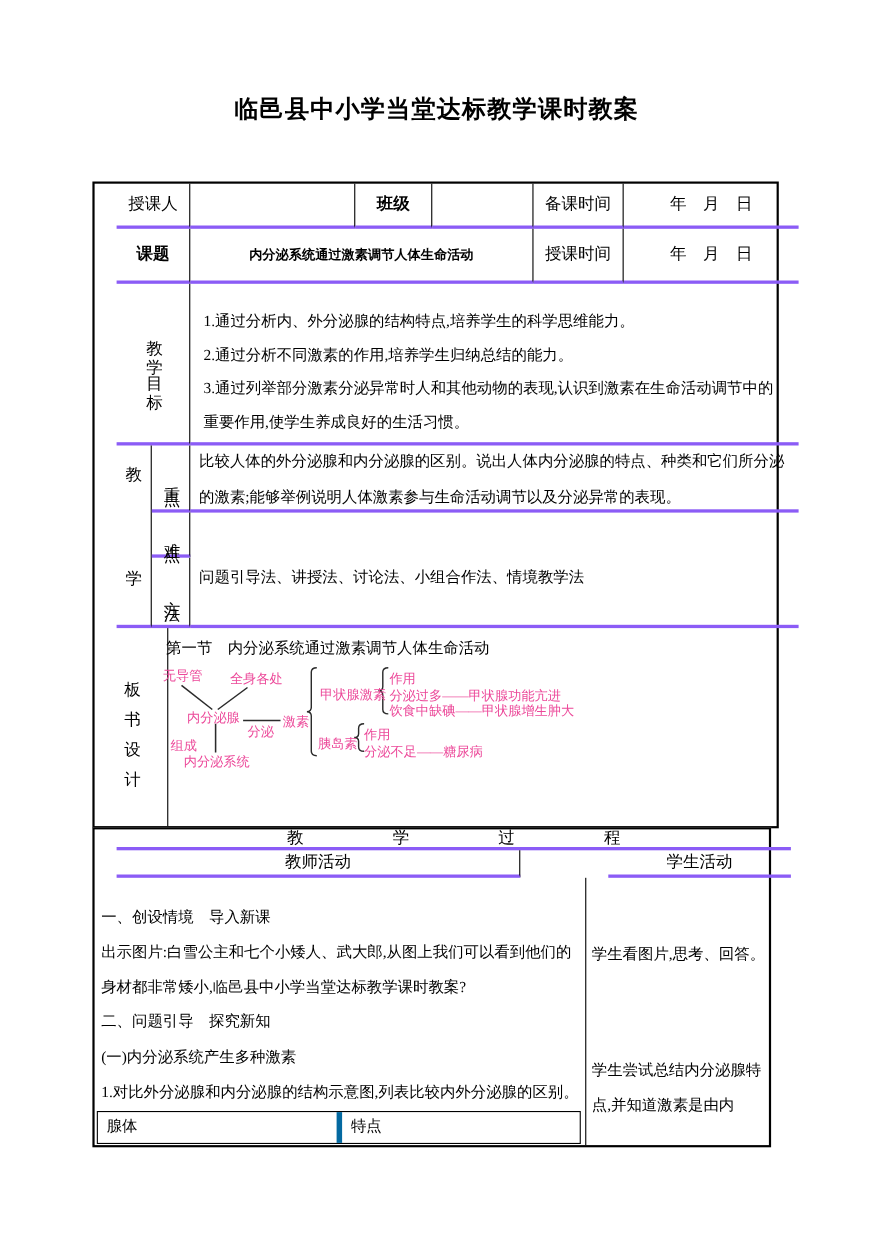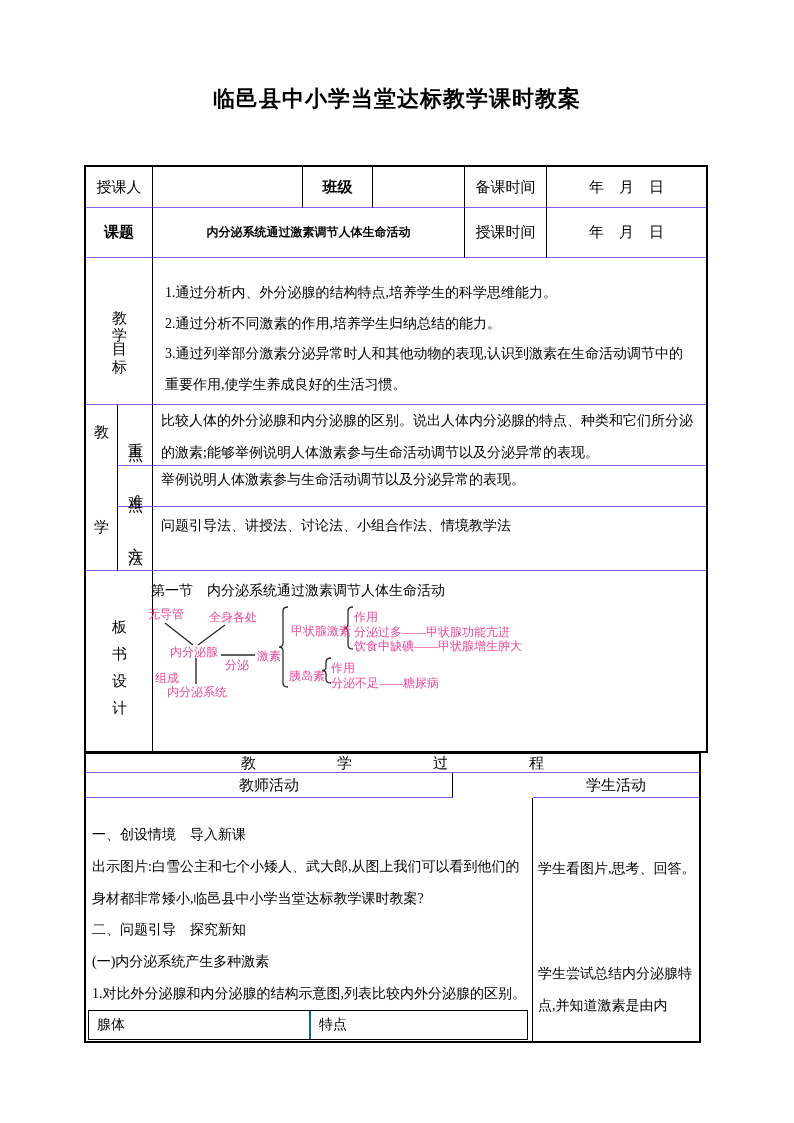--- a/index.html
+++ b/index.html
@@ -8,21 +8,21 @@
     font-family:"Liberation Serif","DejaVu Serif",serif;
     overflow:hidden;
   }
   .doc-title{
     position:absolute;top:84px;left:0;width:794px;text-align:center;
     font-size:22px;font-weight:bold;letter-spacing:1px;
   }
   .tbl{position:absolute;border:2px solid #000;box-sizing:content-box;background:#fff;}
   .cell{position:absolute;box-sizing:border-box;font-size:15px;line-height:1.25;}
   .br{border-right:1px solid #000;}
-  .bb{border-bottom:1px solid #8b5cf6;}
+  .bb{border-bottom:3px solid #8b5cf6;margin-left:20px;}
   .center{display:flex;align-items:center;justify-content:center;}
   .bold{font-weight:bold;}
   .vtext{writing-mode:vertical-rl;text-orientation:upright;}
   .obj-content{padding:20px 12px 0 12px;font-size:14px;}
   .obj-content p{margin:0;line-height:30.5px;}
   .row-content{font-size:14px;font-family:Liberation Serif, serif;}
   .row-content p{margin:0;line-height:32px;}
   .focus-content{padding:0 10px 0 8px;}
   .diff-content{padding:0 10px 0 8px;}
   .diff-content p{line-height:28px;}
@@ -77,23 +77,20 @@
   <div class="cell br bb center" style="left:32px;top:238px;width:35px;height:61px;">
     <span class="vtext" style="letter-spacing:4px;">重点</span>
   </div>
   <div class="cell bb row-content focus-content" style="left:67px;top:238px;width:553px;height:61px;">
     <p>比较人体的外分泌腺和内分泌腺的区别。说出人体内分泌腺的特点、种类和它们所分泌的激素;能够举例说明人体激素参与生命活动调节以及分泌异常的表现。</p>
   </div>
 
   <div class="cell br bb center" style="left:32px;top:299px;width:35px;height:41px;">
     <span class="vtext" style="letter-spacing:4px;">难点</span>
   </div>
-  <div class="cell bb row-content diff-content" style="left:67px;top:299px;width:553px;height:41px;">
-    <p>举例说明人体激素参与生命活动调节以及分泌异常的表现。</p>
-  </div>
 
   <div class="cell br bb center" style="left:32px;top:340px;width:35px;height:64px;">
     <span class="vtext" style="letter-spacing:4px;">方法</span>
   </div>
   <div class="cell bb row-content method-content" style="left:67px;top:340px;width:553px;height:64px;">
     <p style="padding-top:4px;">问题引导法、讲授法、讨论法、小组合作法、情境教学法</p>
   </div>
 
   <div class="cell br center" style="left:0;top:404px;width:67px;height:180px;">
     <span class="vtext" style="letter-spacing:27px;">板书设计</span>
@@ -141,21 +138,21 @@
   <div class="cell bb center" style="left:447px;top:19px;width:166px;height:25px;">学生活动</div>
 
   <div class="cell br teacher-content" style="left:0;top:44px;width:447px;height:243px;">
     <p>一、创设情境　导入新课</p>
     <p>出示图片:白雪公主和七个小矮人、武大郎,从图上我们可以看到他们的身材都非常矮小,临邑县中小学当堂达标教学课时教案?</p>
     <p>二、问题引导　探究新知</p>
     <p>(一)内分泌系统产生多种激素</p>
     <p>1.对比外分泌腺和内分泌腺的结构示意图,列表比较内外分泌腺的区别。</p>
 
     <div class="nested">
-      <div class="ncell" style="left:0;width:222px;border-right:2px solid #0369a1;">腺体</div>
+      <div class="ncell" style="left:0;width:222px;border-right:5px solid #0369a1;">腺体</div>
       <div class="ncell" style="left:222px;width:216px;">特点</div>
     </div>
   </div>
 
   <div class="cell student-content" style="left:448px;top:44px;width:166px;height:243px;">
     <p>学生看图片,思考、回答。</p>
     <p>学生尝试总结内分泌腺特点,并知道激素是由内</p>
   </div>
 </div>
 

